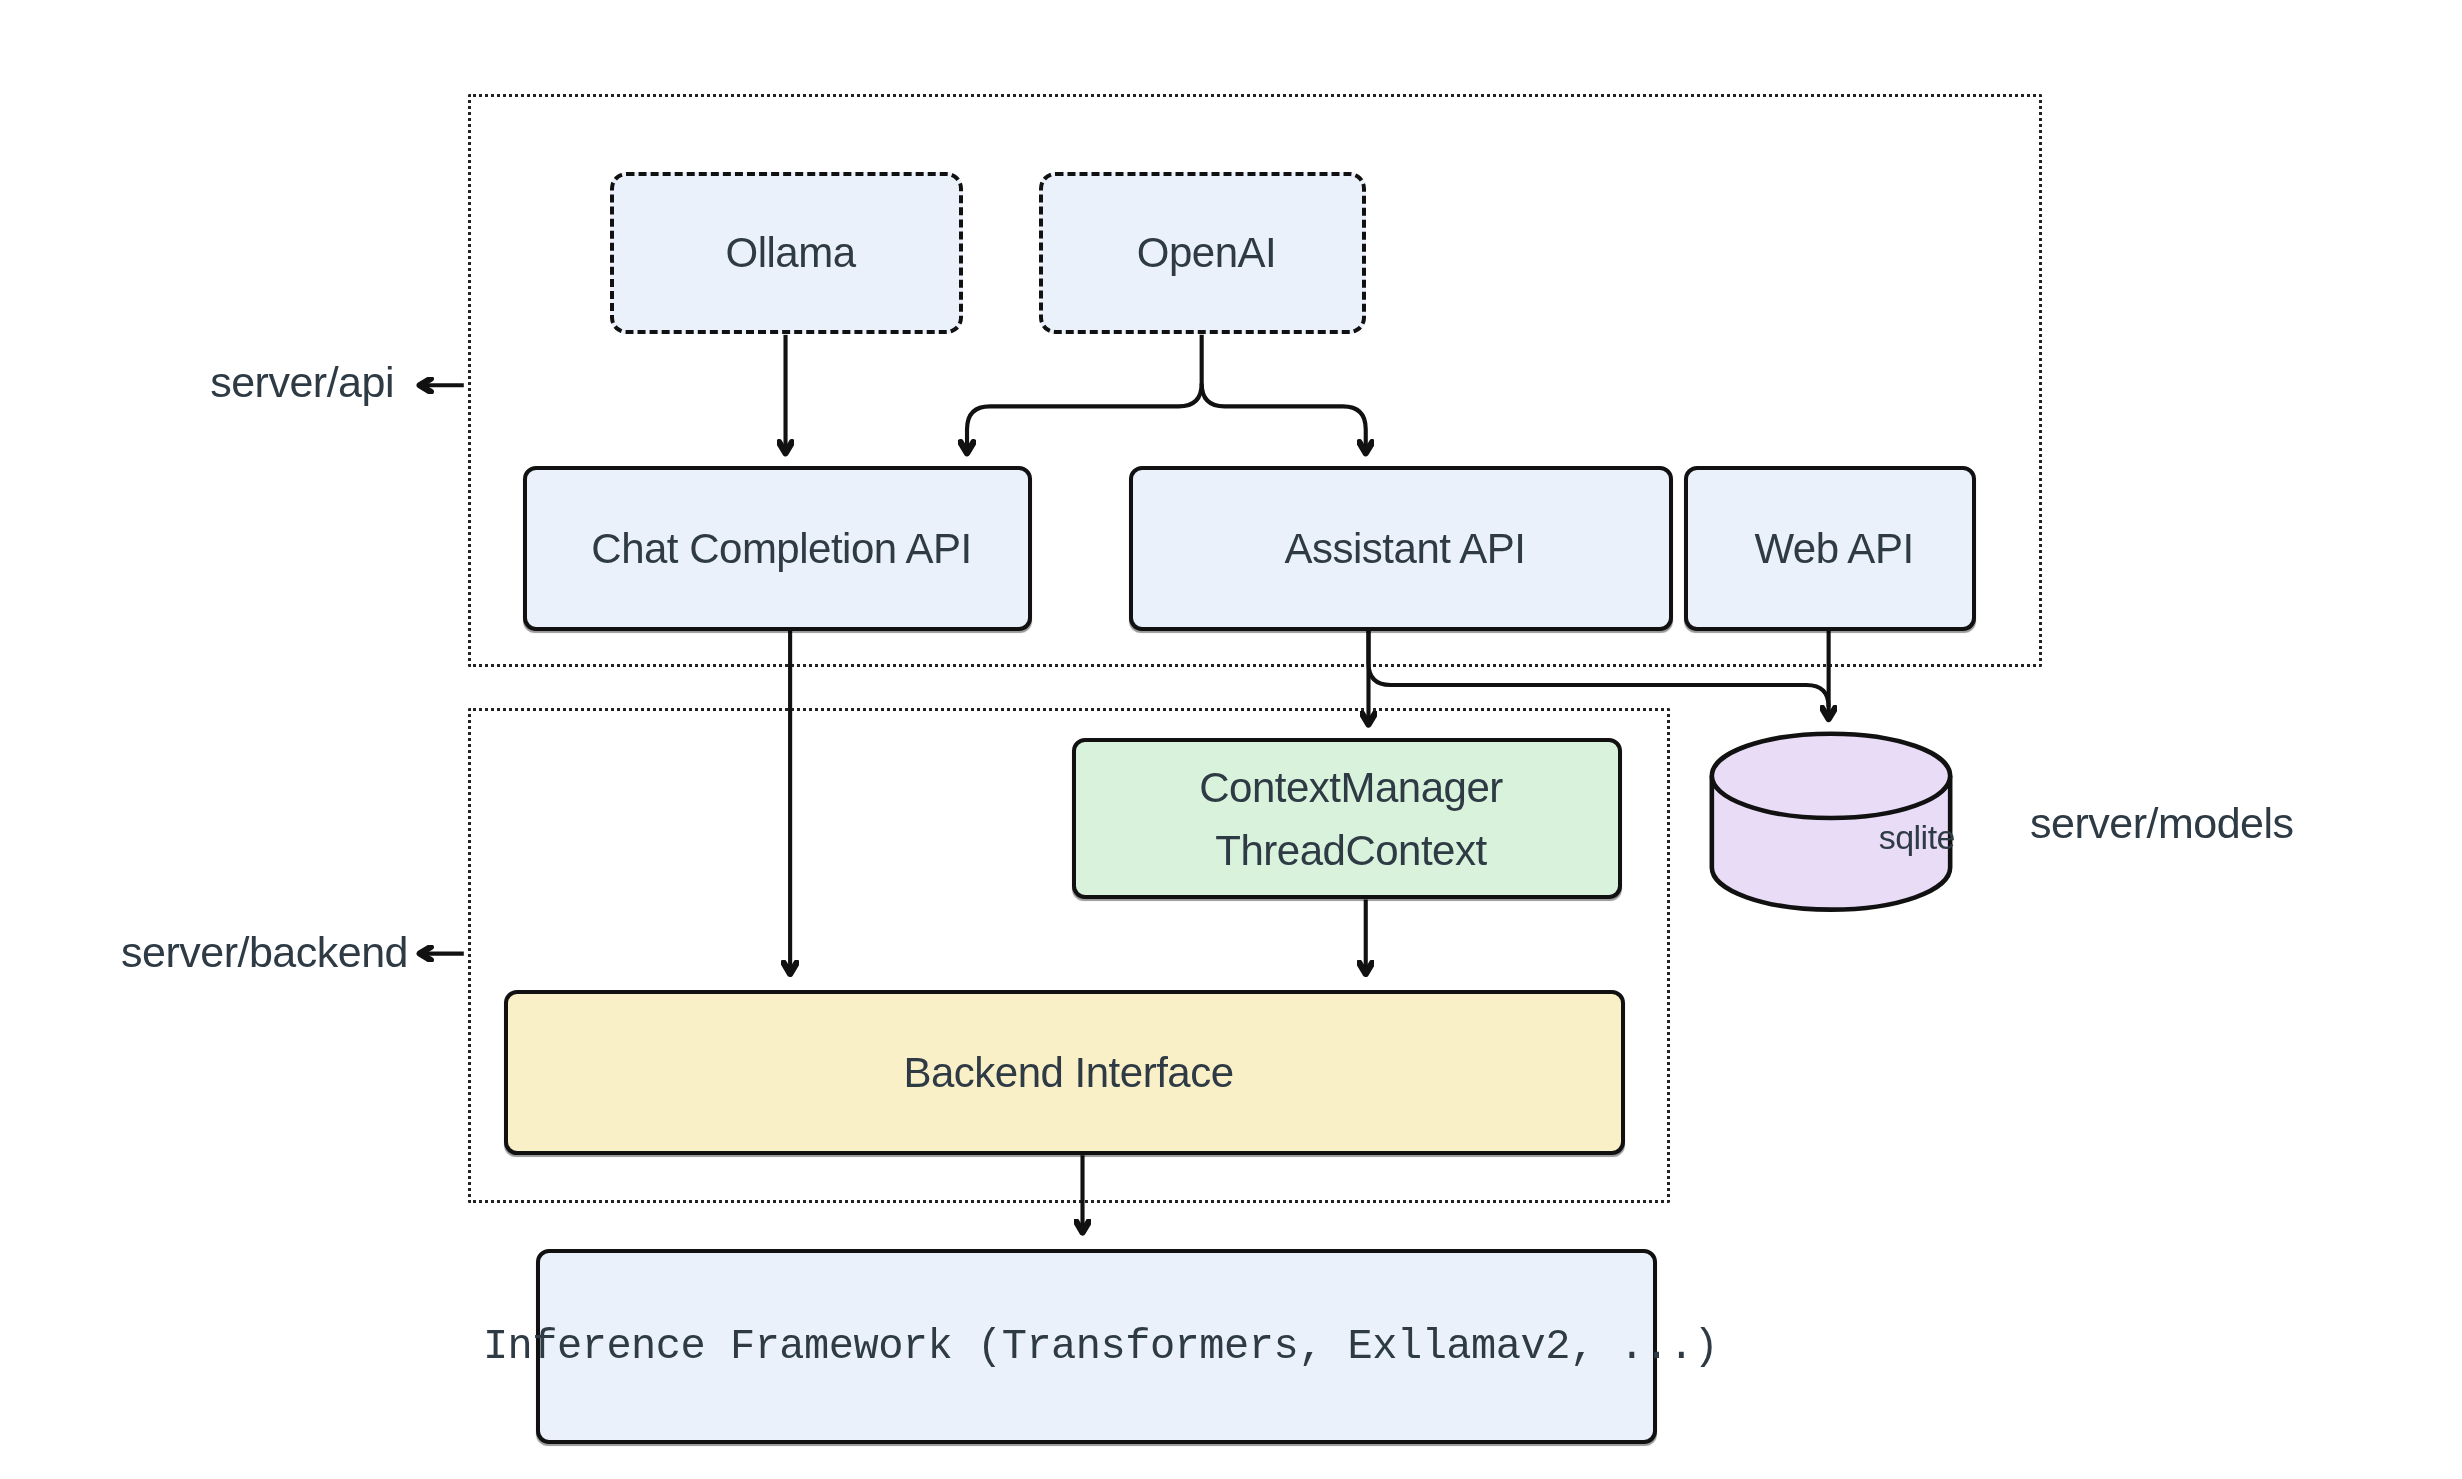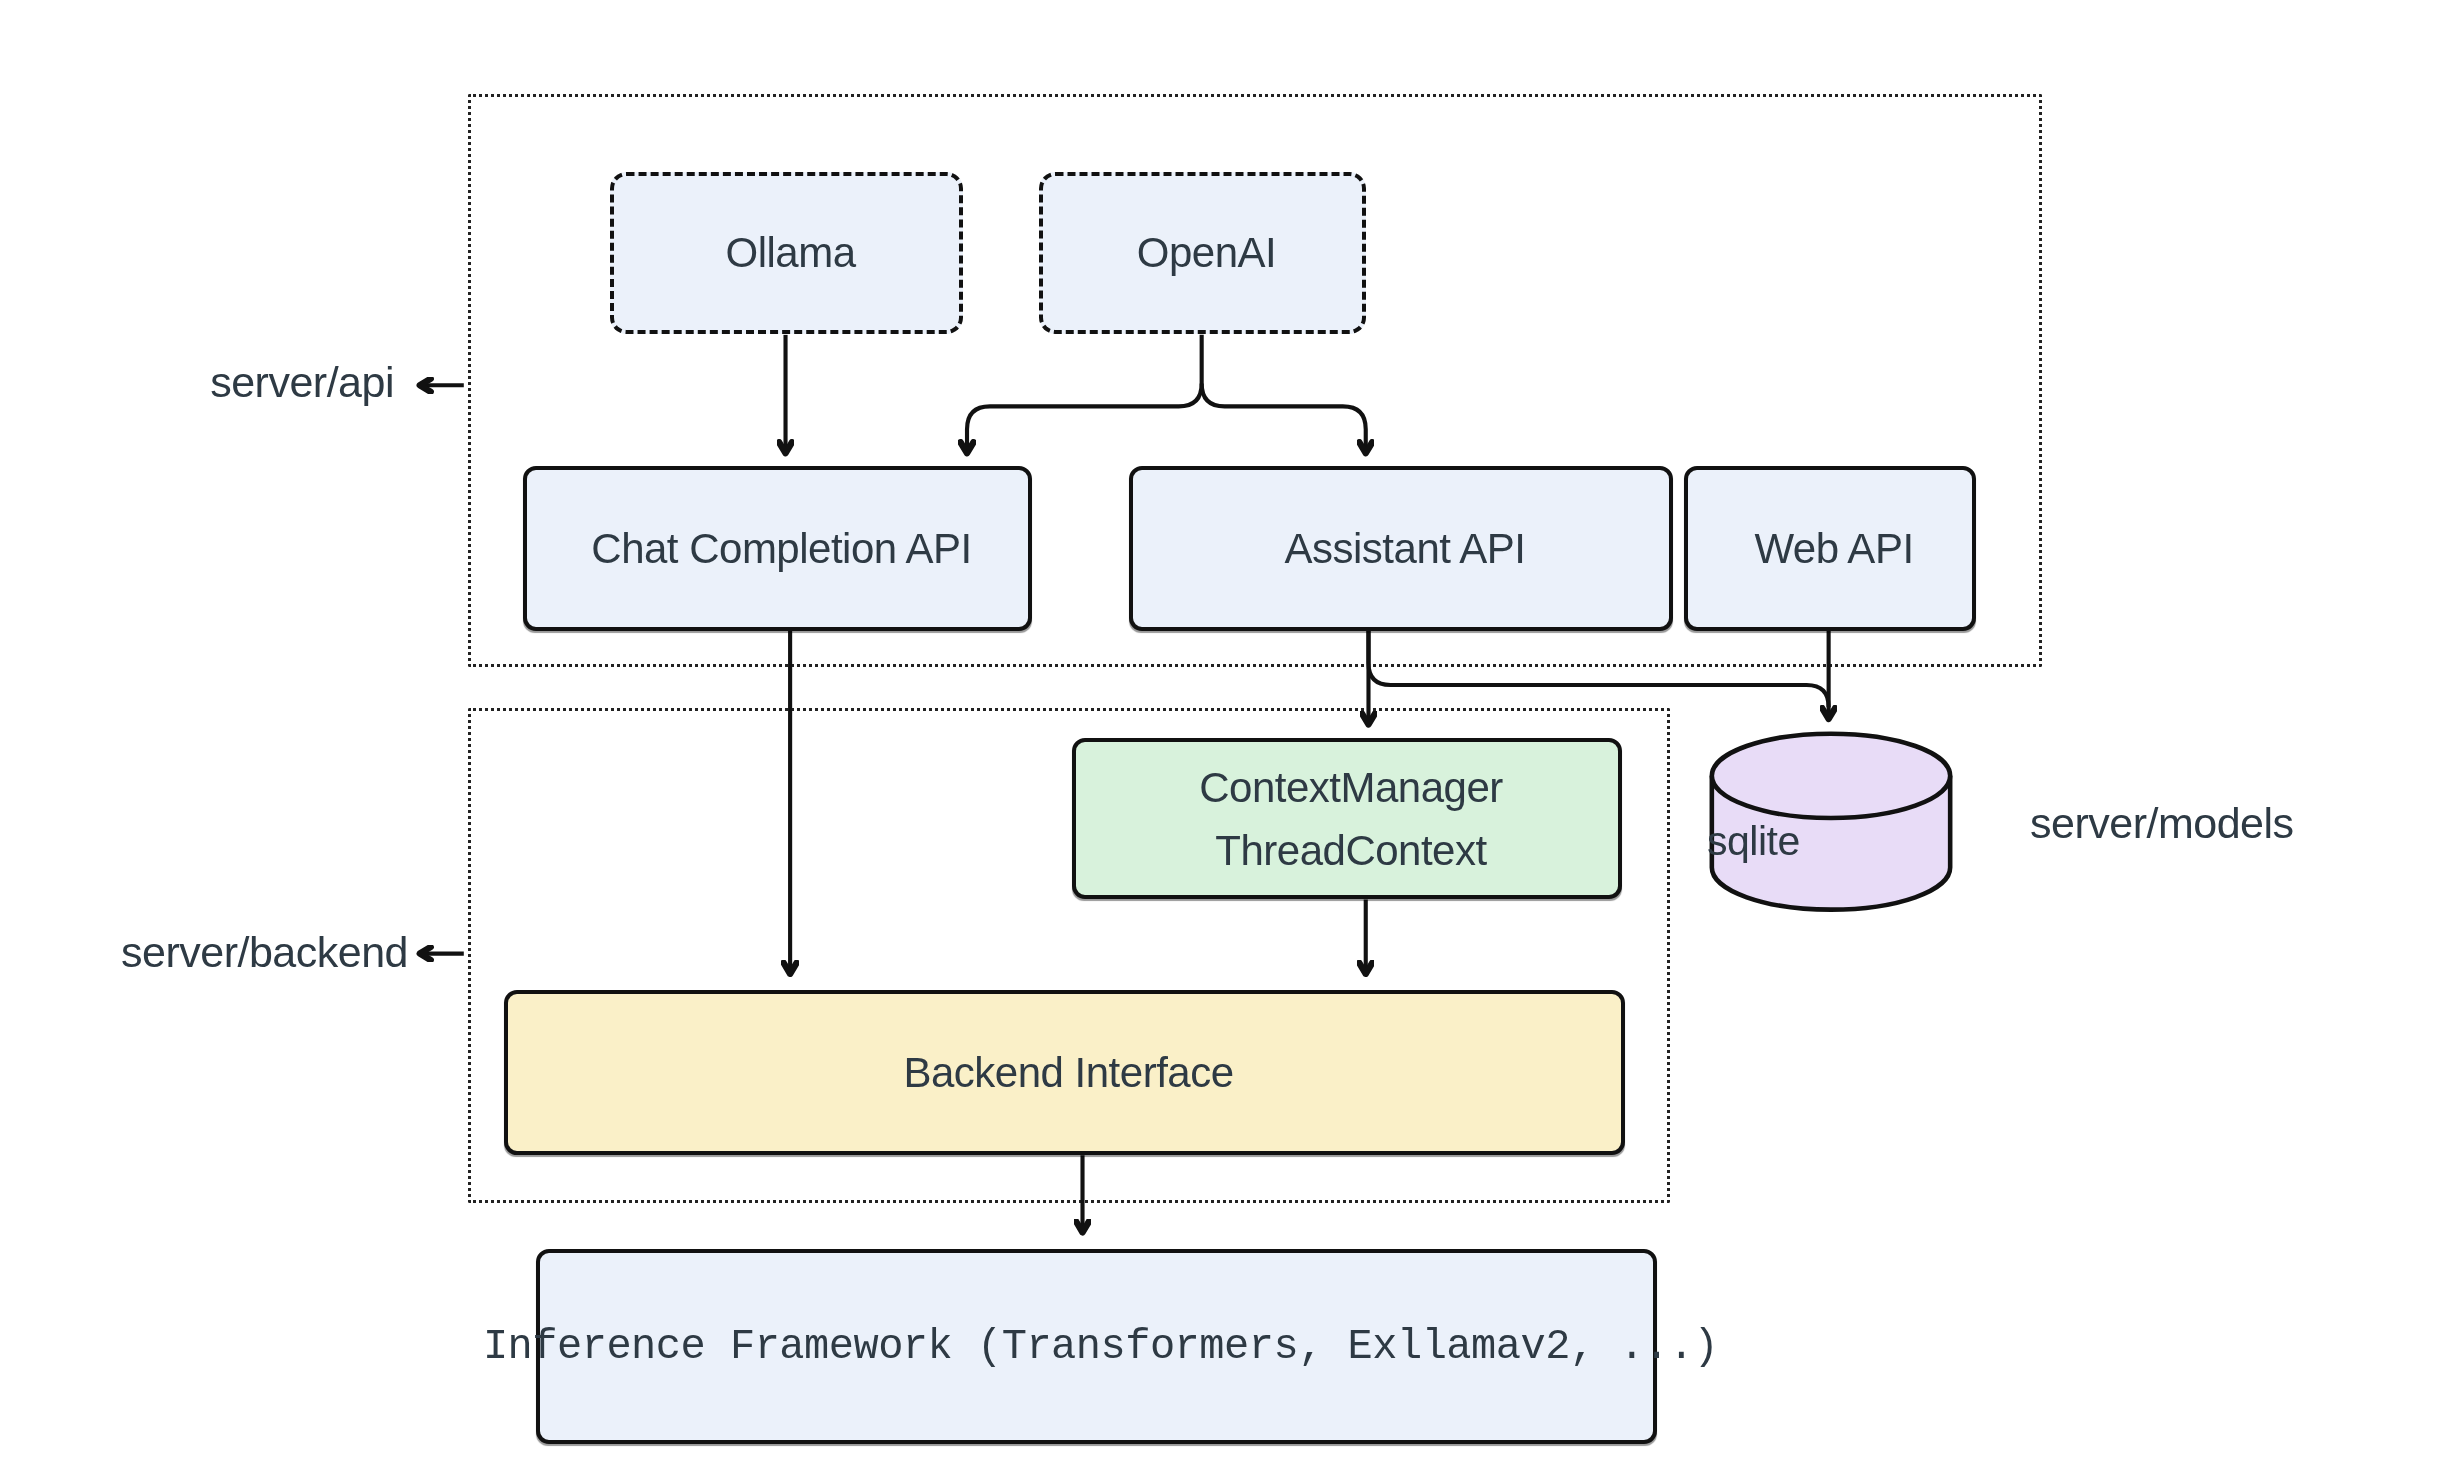--- a/index.html
+++ b/index.html
@@ -49,21 +49,21 @@
   #node-web       { left: 1684px; top: 466px;  width: 292px;  height: 165px; }
   #node-context   { left: 1072px; top: 738px;  width: 550px;  height: 161px; background: var(--node_green, #d8f2dc); line-height: 1.5; }
   #node-backendif { left: 504px;  top: 990px; width: 1121px; height: 165px; background: var(--node_yellow, #faf0c8); }
   #node-inference { left: 536px;  top: 1249px; width: 1121px; height: 195px; font-family: Liberation Mono, monospace; }
 
   
   #cylinder { position: absolute; left: 1707px; top: 730px; width: 248px; height: 187px; }
   #cylinder .cyl-fill { fill: var(--node_purple, #e8dcf7); stroke: var(--line, #111); stroke-width: 5; }
   #label-sqlite {
     position: absolute; left: 1707px; top: 818px; width: 248px;
-    text-align: left; font-size: 41px; letter-spacing: -0.5px;
+    text-align: right; font-size: 34px; letter-spacing: -0.5px;
   }
 
   
   .side-label {
     position: absolute;
     font-size: 43px; letter-spacing: -0.5px;
     color: var(--text, #2e3a44);
     white-space: nowrap;
   }
   #label-api     { right: 2068px; top: 358px; text-align: left; }

